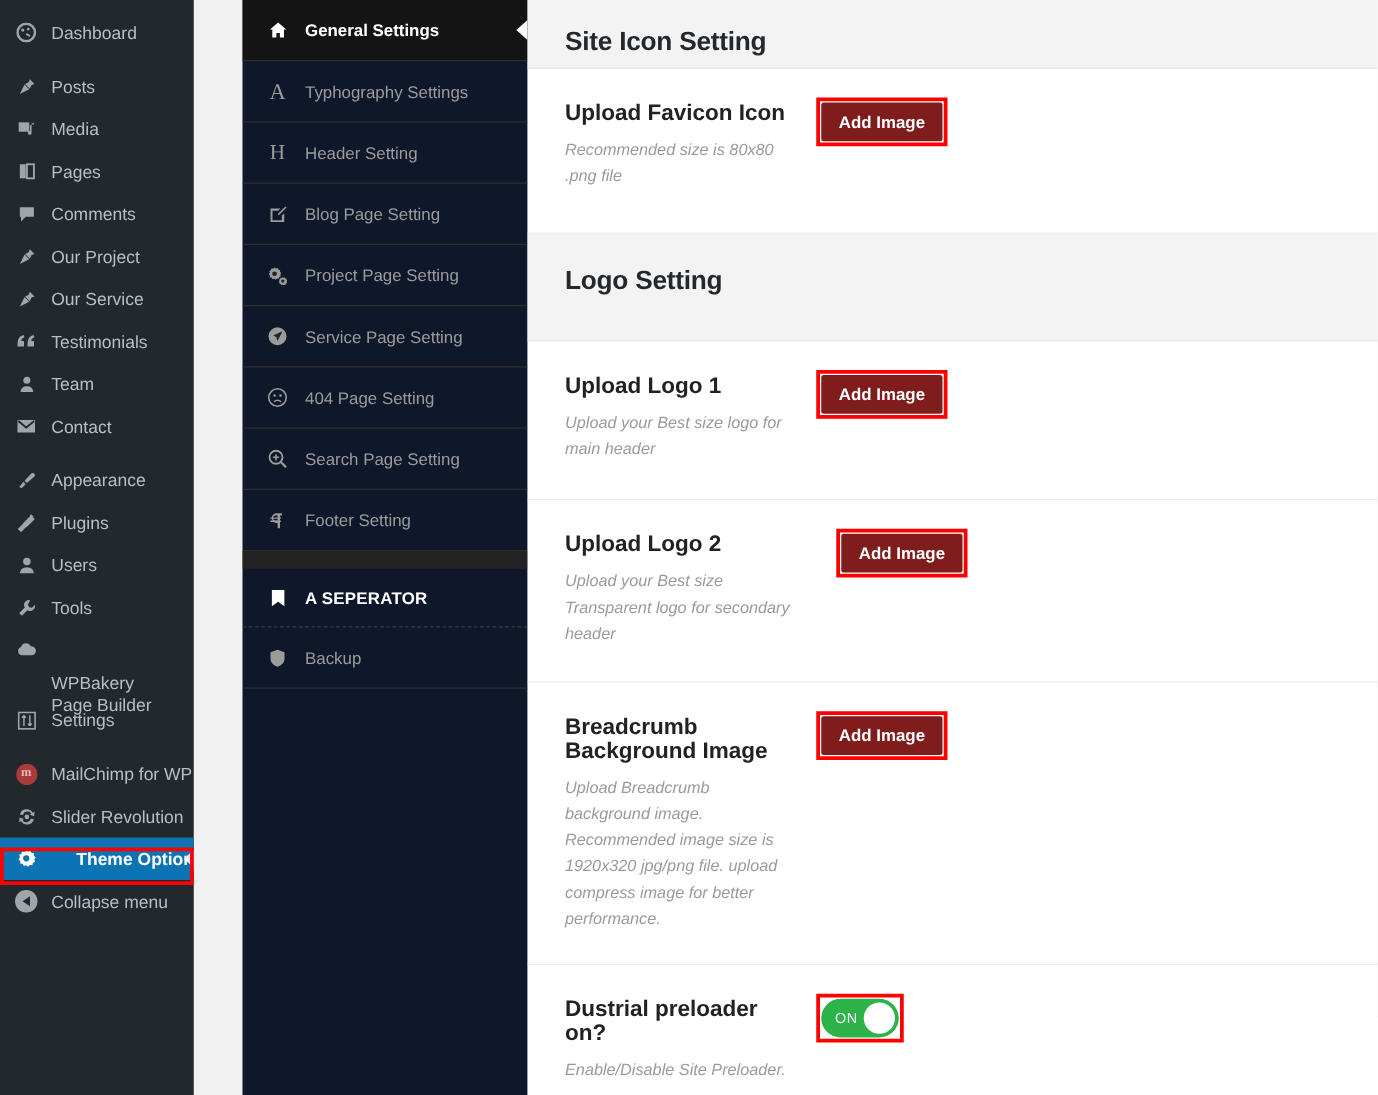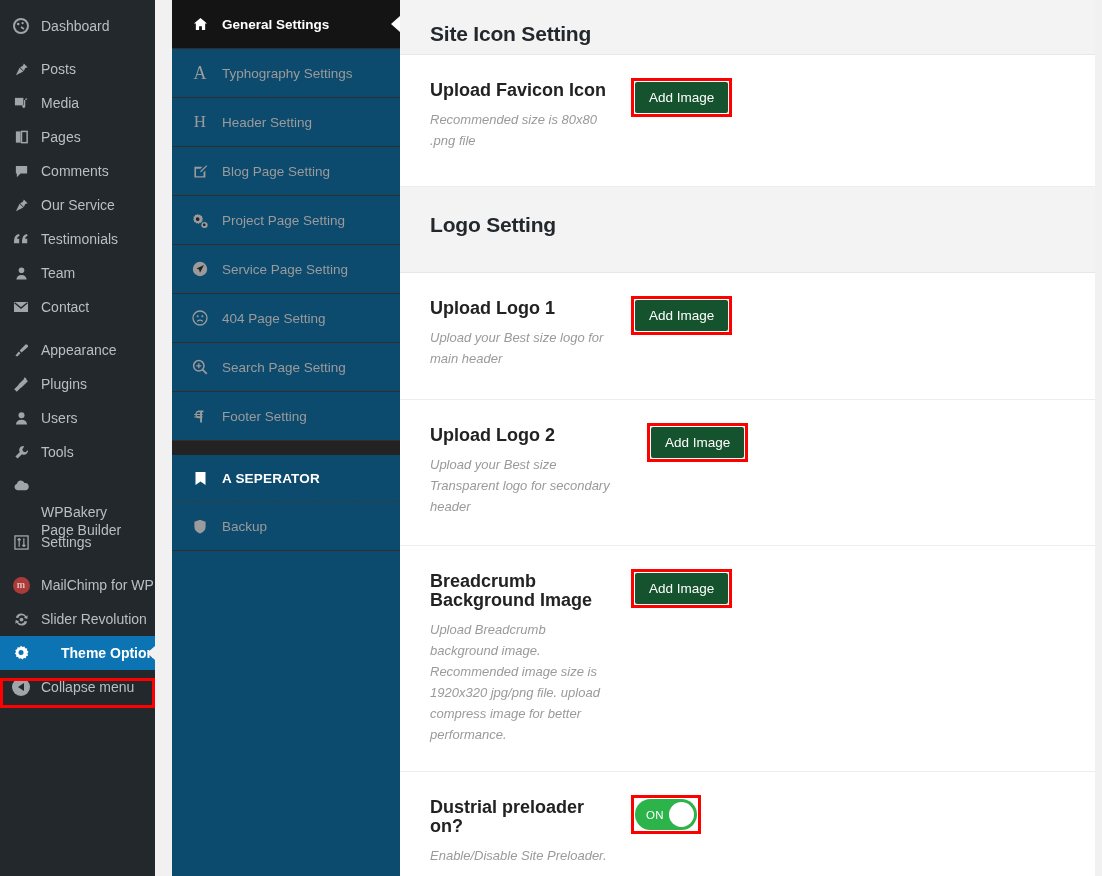--- a/index.html
+++ b/index.html
@@ -72,23 +72,24 @@
     border-right: 6px solid #23282d;
     display: block;
   }
 
   
   .gap-col { width: 17px; flex: 0 0 17px; background: #f1f1f1; }
 
   
   .opt-nav {
     width: 228px; flex: 0 0 228px;
-    background: #0c4a6e;
+    background: #0f172a;
     overflow: hidden;
     position: relative;
+    margin-left: 22px;
   }
   .opt-item {
     display: flex; align-items: center;
     height: 49px;
     padding-left: 18px;
     color: #9b9b9b;
     font-size: 13.5px;
     border-bottom: 1px solid #2e2e2e;
     position: relative;
     white-space: nowrap;
@@ -150,23 +151,23 @@
   .field-left { width: 205px; flex: 0 0 205px; padding-right: 18px; }
   .field-title {
     font-size: 18px; font-weight: bold; color: #222;
     line-height: 19px; margin-bottom: 9px;
   }
   .field-desc {
     font-size: 13px; color: #9a9a9a; font-style: italic; line-height: 21px;
   }
   .field-right { flex: 1; position: relative; padding-top: 1px; }
   .btn-add {
-    background: #14532d; color: #fff;
+    background: #7f1d1d; color: #fff;
     border: none; border-radius: 2px;
-    font-size: 13.5px; font-weight: normal;
+    font-size: 13.5px; font-weight: bold;
     padding: 8px 14px;
     font-family: "Liberation Sans", sans-serif;
     cursor: pointer;
     display: inline-block;
   }
   .btn-wrap { position: relative; display: inline-block; }
   .btn-wrap .annot-red { top: -4px; left: -4px; right: -4px; bottom: -4px; }
 
   .toggle-wrap { position: relative; display: inline-block; }
   .toggle {
@@ -239,20 +240,28 @@
 
     <div class="wp-item">
       <span class="ico">
         <svg width="15" height="15" viewBox="0 0 16 16">
             <path d="M2 2 h12 v8 h-7 l-4 4 v-4 h-1z" fill="#a0a5aa"></path>
           </svg>
       </span>
       <span class="lbl">Comments</span>
     </div>
 
+    <div class="wp-item">
+      <span class="ico">
+        <svg width="15" height="15" viewBox="0 0 16 16">
+            <path d="M10.5 1.5 L14.5 5.5 L12 6.5 L10.5 9.5 L6.5 5.5 L9.5 4z M6 6 L2 14 L10 10z" fill="#a0a5aa"></path>
+          </svg>
+      </span>
+      <span class="lbl">Our Project</span>
+    </div>
 
     <div class="wp-item">
       <span class="ico">
         <svg width="15" height="15" viewBox="0 0 16 16">
             <path d="M10.5 1.5 L14.5 5.5 L12 6.5 L10.5 9.5 L6.5 5.5 L9.5 4z M6 6 L2 14 L10 10z" fill="#a0a5aa"></path>
           </svg>
       </span>
       <span class="lbl">Our Service</span>
     </div>
 

